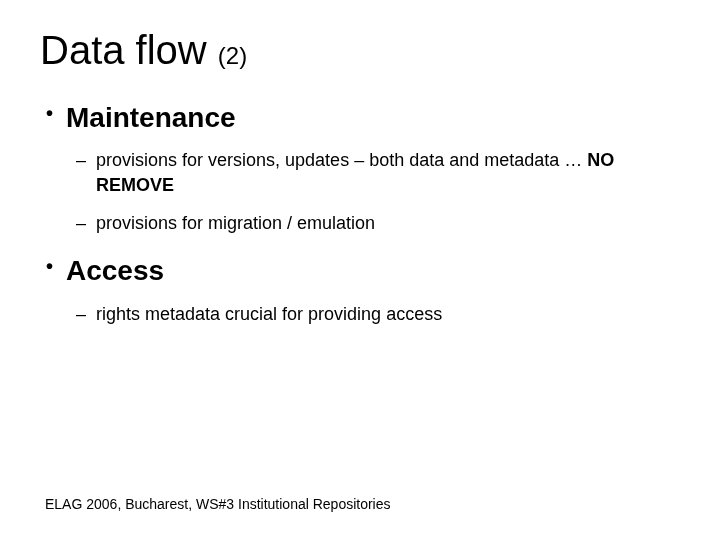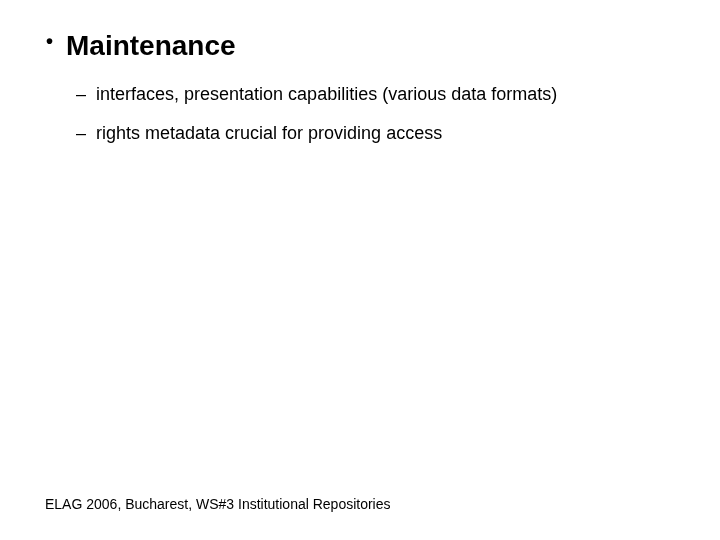--- a/index.html
+++ b/index.html
@@ -79,30 +79,39 @@
     left: 45px;
     bottom: 28px;
     font-size: 14px;
   }
 </style>
 </head>
 <body>
 
 <div class="slide">
 
+  <h1 class="title">
+    <span>Data flow </span><span class="sub">(2)</span>
+  </h1>
 
   <ul class="top">
     <li>
       <div class="hdr">Maintenance</div>
+      <ul class="sub">
+        <li>
+          <span>provisions for versions, updates – both data and metadata … </span><span class="bold">NO REMOVE</span>
+        </li>
+        <li>
+          <span>provisions for migration / emulation</span>
+        </li>
+      </ul>
     </li>
     <li>
+      <div class="hdr">Access</div>
       <ul class="sub">
-        <li>
-          <span>interfaces, presentation capabilities (various data formats)</span>
-        </li>
         <li>
           <span>rights metadata crucial for providing access</span>
         </li>
       </ul>
     </li>
   </ul>
 
   <div class="footer">ELAG 2006, Bucharest, WS#3  Institutional Repositories</div>
 
 </div>

